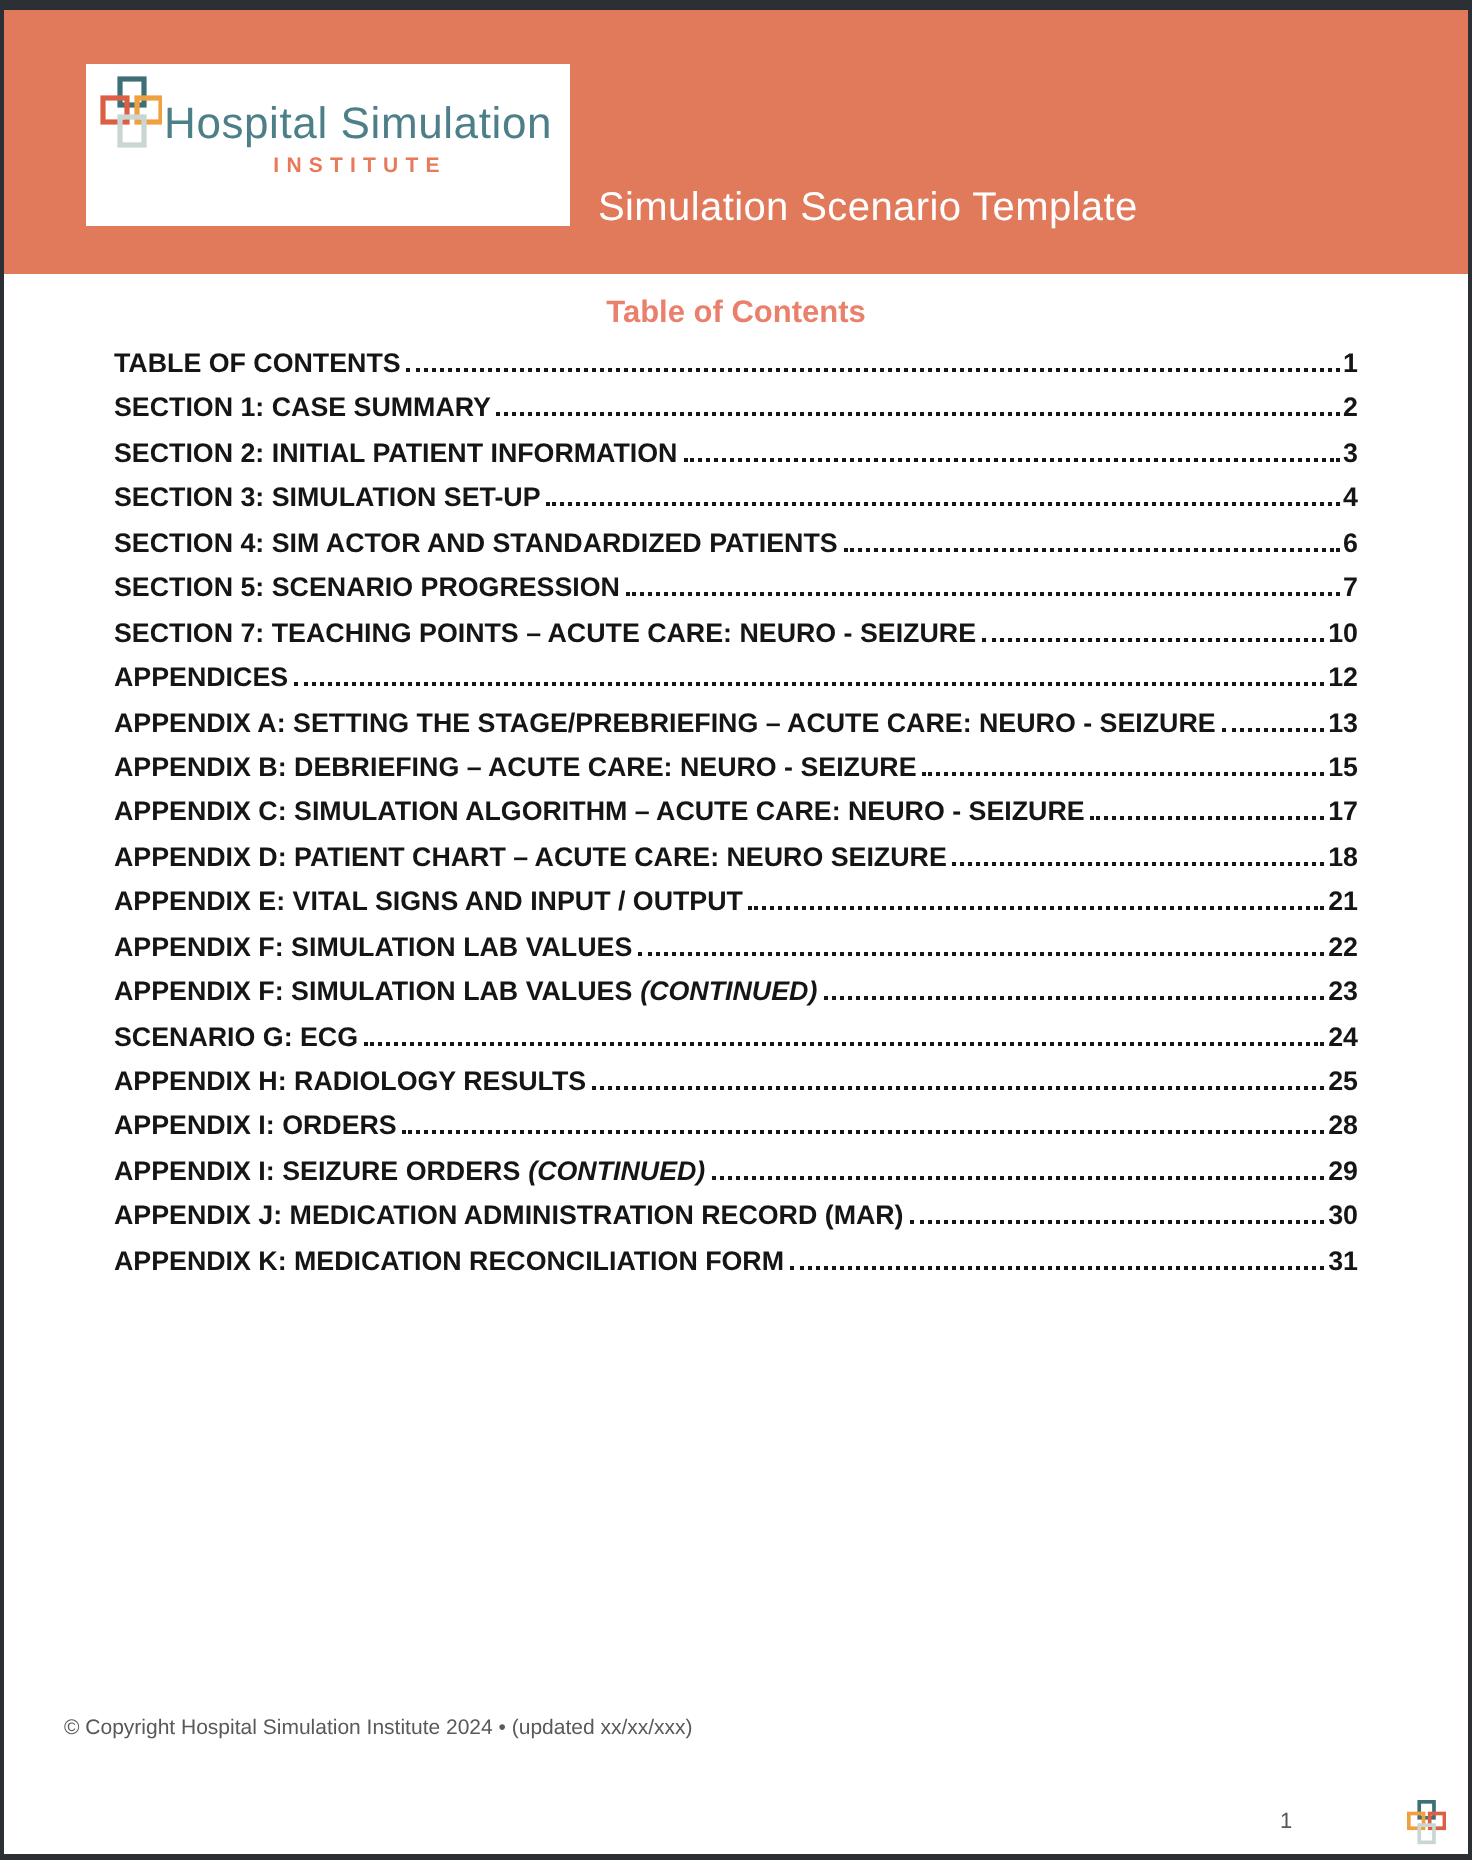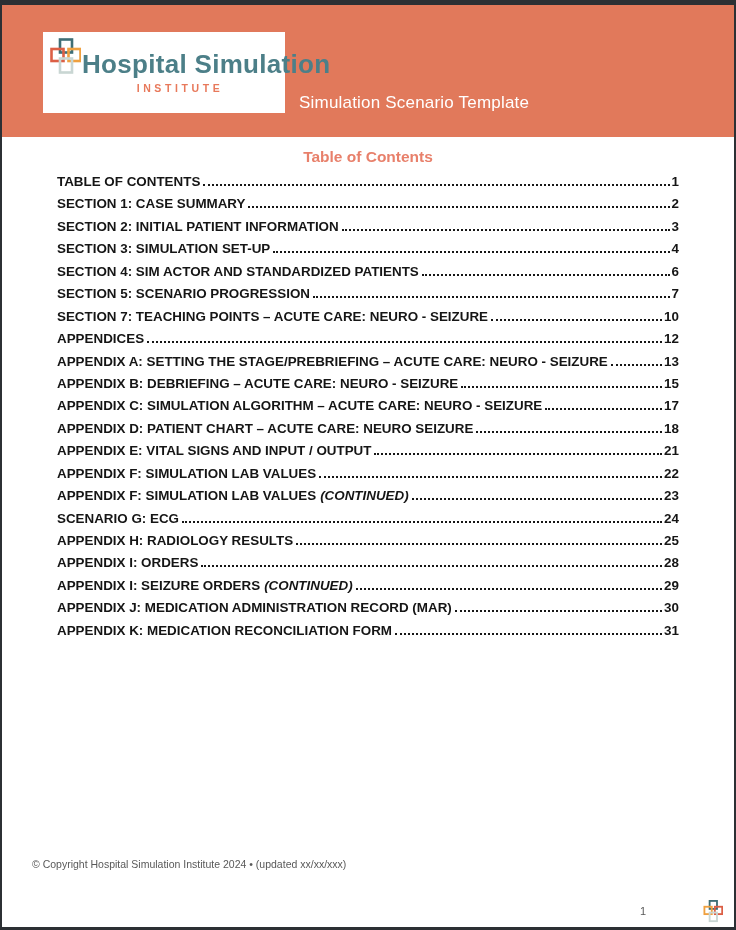--- a/index.html
+++ b/index.html
@@ -32,31 +32,31 @@
     background:var(--band);
   }
   .logo-box{
     position:absolute;left:41px;top:27px;
     width:242px;height:81px;
     background:#fff;
   }
   .logo-cross{position:absolute;left:7px;top:6px;}
   .logo-text{position:absolute;left:39px;top:17px;width:196px;}
   .logo-line1{
-    font-size:26px;color:var(--logo-teal);
-    letter-spacing:0.3px;white-space:nowrap;font-weight:700;
+    font-size:22px;color:var(--logo-teal);
+    letter-spacing:0.3px;white-space:nowrap;font-weight:400;
   }
   .logo-line2{
     margin-top:2px;text-align:center;
     font-size:10.5px;font-weight:700;color:var(--logo-orange);
     letter-spacing:3.6px;
   }
   .doc-title{
     position:absolute;left:297px;top:88px;
-    font-size:17px;font-weight:400;color:#ffffff;
+    font-size:20px;font-weight:400;color:#ffffff;
     letter-spacing:0.2px;white-space:nowrap;
   }
   
   .toc-heading{
     margin-top:11px;
     text-align:center;
     font-size:15.5px;font-weight:700;
     color:var(--heading);
   }
   .toc{

